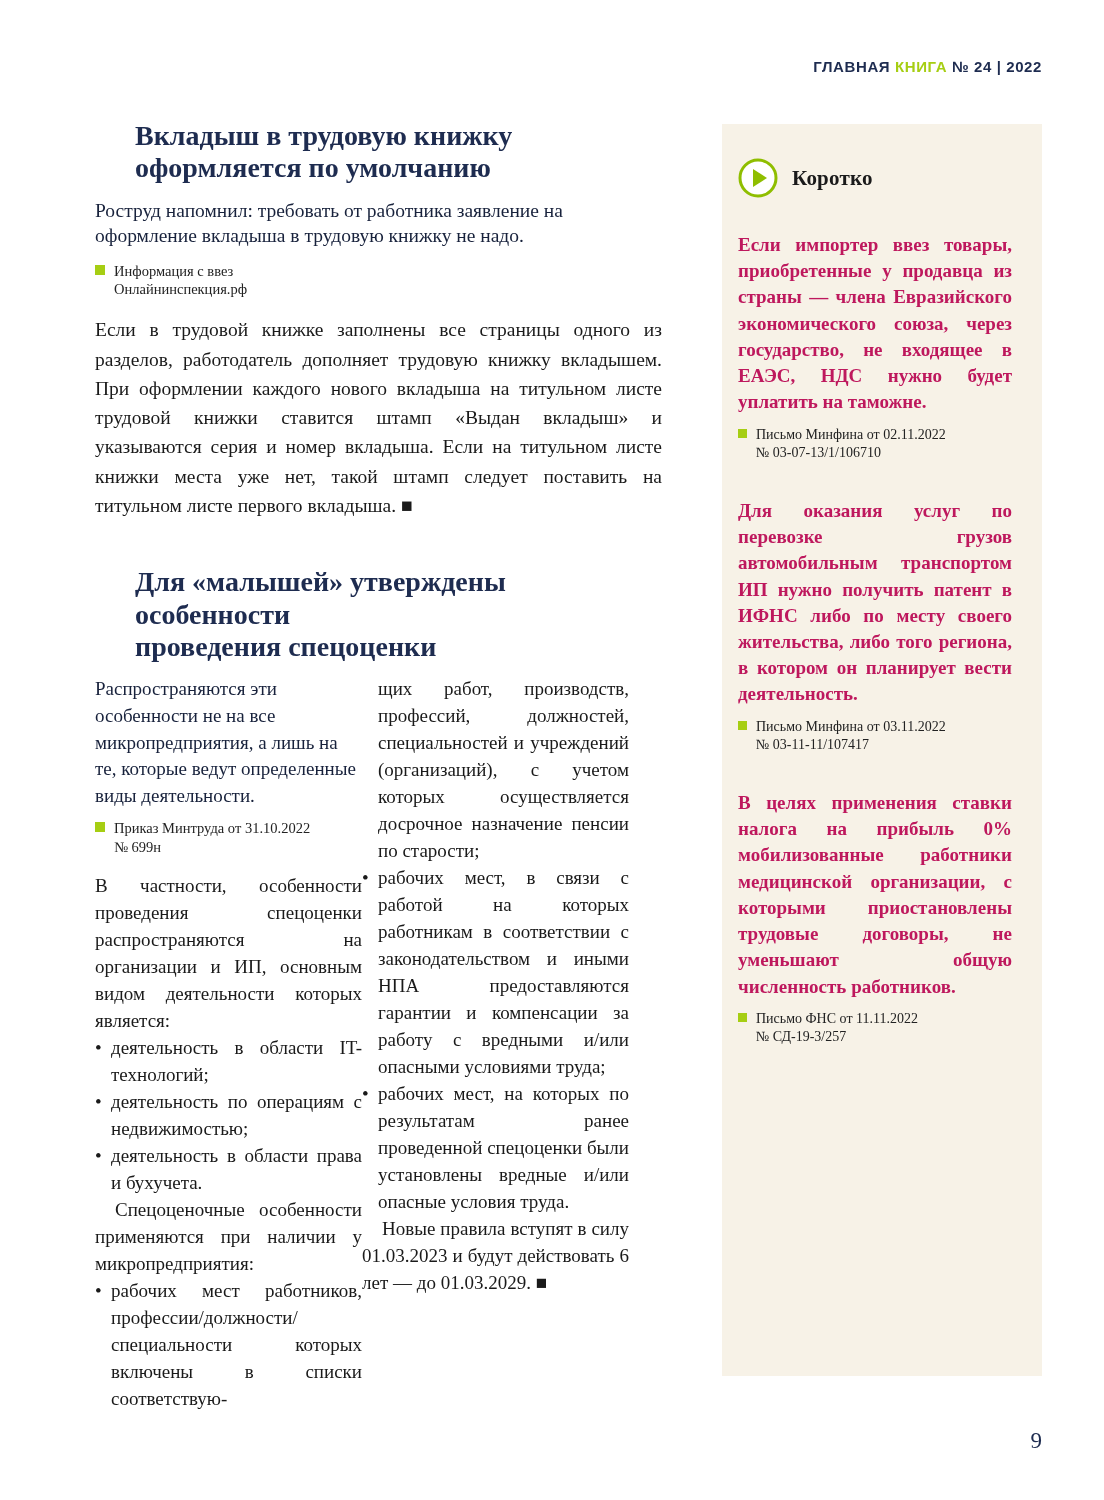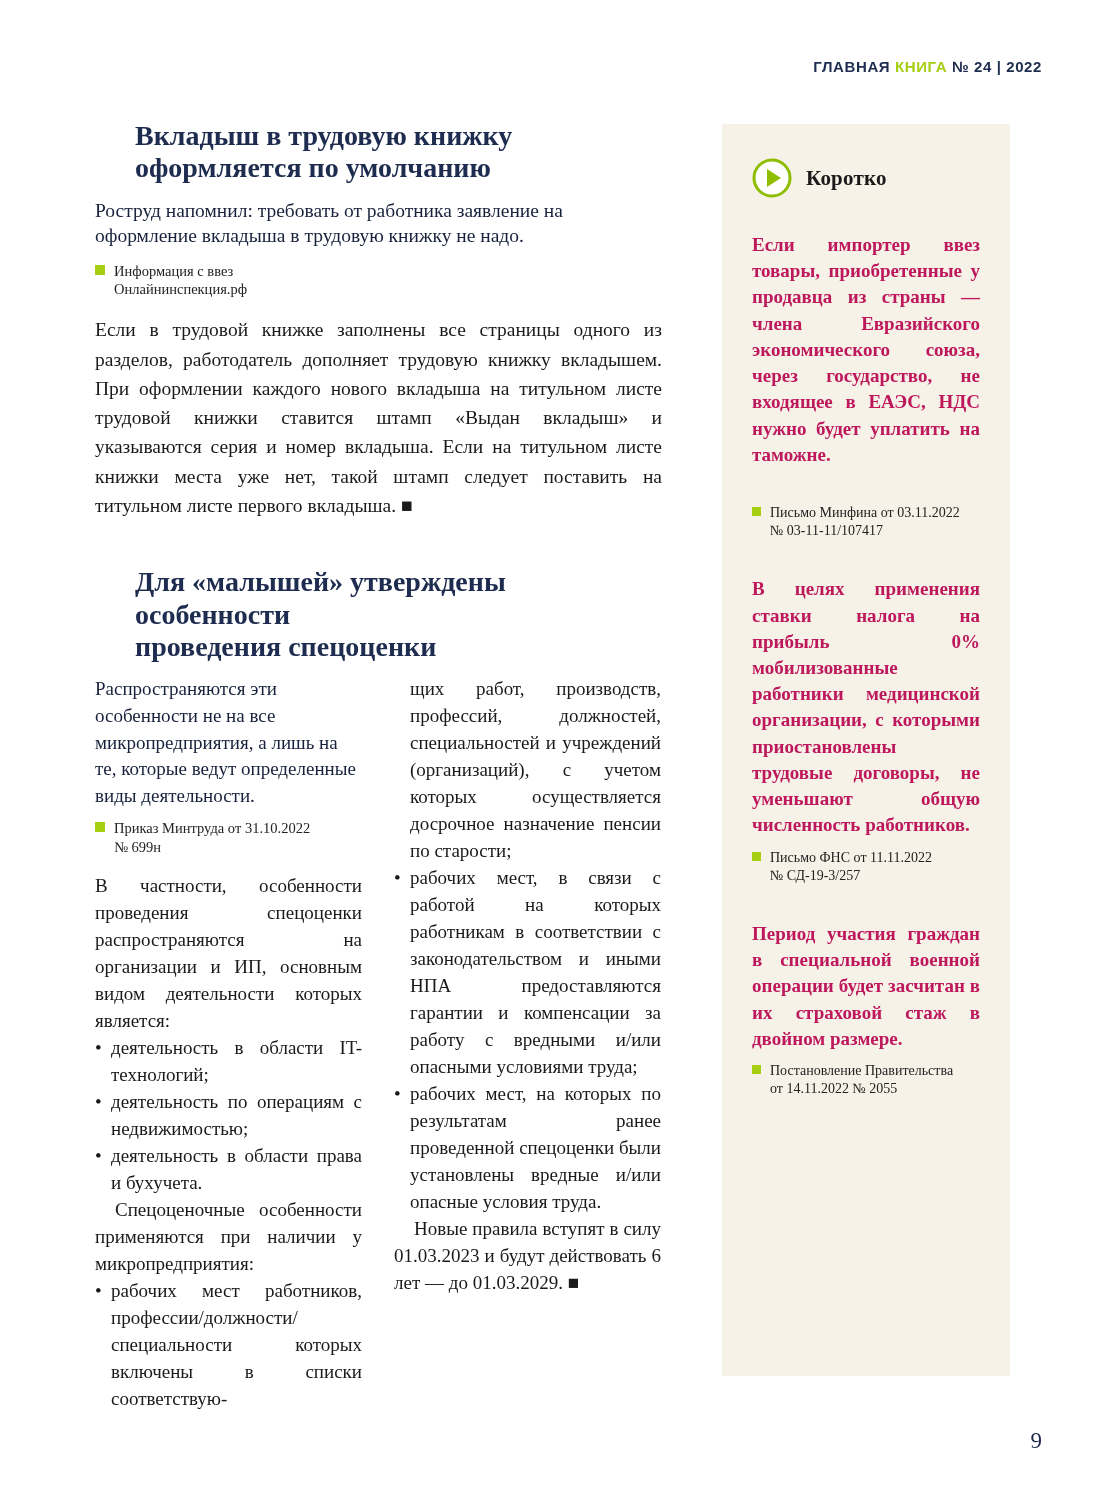--- a/index.html
+++ b/index.html
@@ -43,35 +43,35 @@
   }
   .source .sq {
     width:10px; height:10px; flex:none;
     background:var(--accent-green, #a6ce13);
     margin:3px 9px 0 0;
   }
   .body-text {
     font-size:19.5px; line-height:1.5; text-align:justify;
   }
   .article-2 { margin-top:46px; }
-  .two-col { display:flex; gap:32px; margin-top:4px; }
+  .two-col { display:flex; margin-top:4px; }
   .col { width:267px; font-size:19px; line-height:1.42; }
   .col .lead { font-size:19px; line-height:1.4; margin-bottom:10px; }
   .col p, .col .bullet { text-align:justify; }
   .bullet { display:flex; }
   .bullet .marker { width:16px; flex:none; }
   .ind { text-indent:20px; }
   .cont { padding-left:16px; }
 
   
   .sidebar {
     position:absolute; left:722px; top:124px;
-    width:288px; min-height:1252px;
+    width:320px; min-height:1252px;
     background:var(--sidebar-bg, #f7f2e7);
-    padding:34px 30px 30px 30px;
+    padding:34px 30px 30px 16px;
   }
   .koro-head { display:flex; align-items:center; margin-bottom:34px; }
   .play-icon { width:40px; height:40px; flex:none; margin-right:14px; }
   .koro-title {
     font-size:21px; font-weight:bold; color:#1a1a1a;
     letter-spacing:0.2px;
   }
   .sb-item { margin-bottom:36px; }
   .sb-text {
     font-size:19px; line-height:1.38; font-weight:bold;
@@ -170,42 +170,40 @@
   <div class="koro-head">
     <svg class="play-icon" viewBox="0 0 40 40">
       <circle cx="20" cy="20" r="18" fill="#ffffff" stroke="#8fbe00" stroke-width="3"></circle>
       <polygon points="15,11 29,20 15,29" fill="#8fbe00"></polygon>
     </svg>
     <span class="koro-title">Коротко</span>
   </div>
 
   <div class="sb-item">
     <div class="sb-text">Если импортер ввез товары, приобретенные у продавца из страны — члена Евразийского экономического союза, через государство, не входящее в ЕАЭС, НДС нужно будет уплатить на таможне.</div>
+    <div class="sb-source">
+      <span class="sq"></span>
+      <span class="pre">Письмо Минфина от 02.11.2022
+№ 03-07-13/1/106710</span>
+    </div>
   </div>
 
   <div class="sb-item">
+    <div class="sb-text">Для оказания услуг по перевозке грузов автомобильным транспортом ИП нужно получить патент в ИФНС либо по месту своего жительства, либо того региона, в котором он планирует вести деятельность.</div>
     <div class="sb-source">
       <span class="sq"></span>
       <span class="pre">Письмо Минфина от 03.11.2022
 № 03-11-11/107417</span>
     </div>
   </div>
 
   <div class="sb-item">
     <div class="sb-text">В целях применения ставки налога на прибыль 0% мобилизованные работники медицинской организации, с которыми приостановлены трудовые договоры, не уменьшают общую численность работников.</div>
     <div class="sb-source">
       <span class="sq"></span>
       <span class="pre">Письмо ФНС от 11.11.2022
 № СД-19-3/257</span>
     </div>
   </div>
 
-  <div class="sb-item">
-    <div class="sb-text">Период участия граждан в специальной военной операции будет засчитан в их страховой стаж в двойном размере.</div>
-    <div class="sb-source">
-      <span class="sq"></span>
-      <span class="pre">Постановление Правительства
-от 14.11.2022 № 2055</span>
-    </div>
-  </div>
 </div>
 
 <div class="page-number">9</div>
 
 </body></html>

